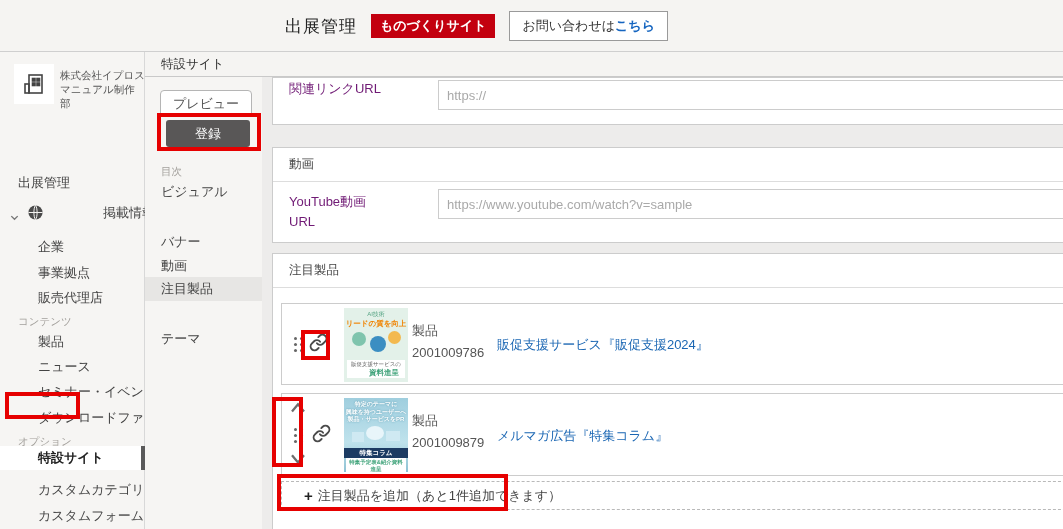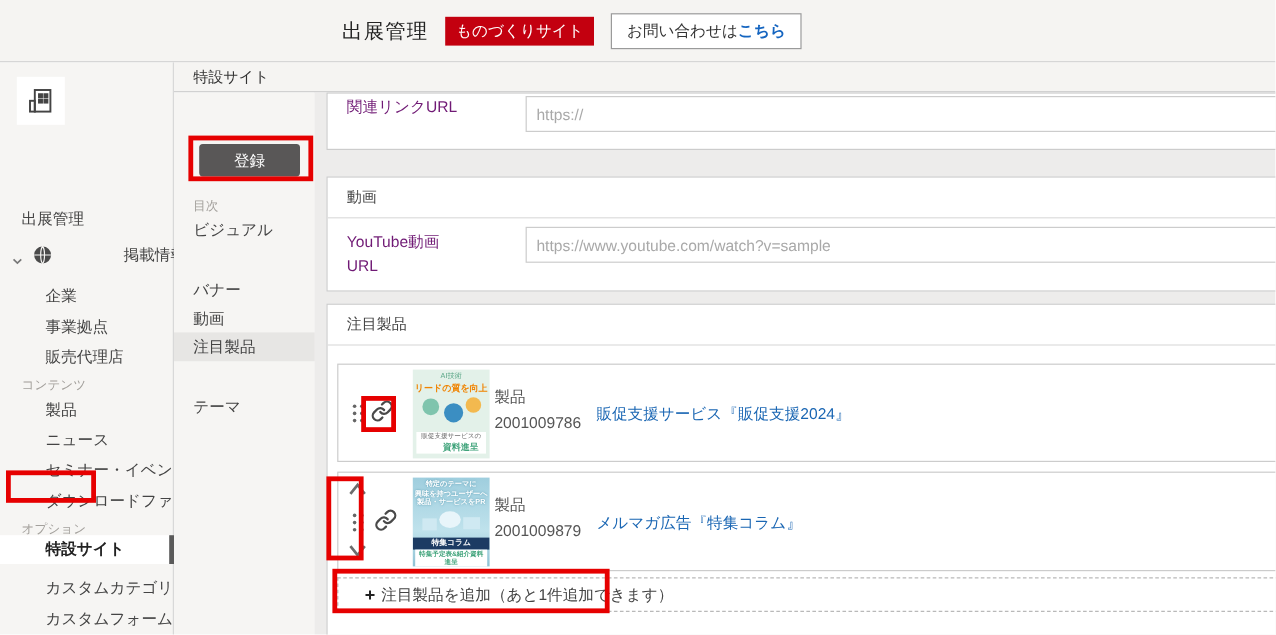--- a/index.html
+++ b/index.html
@@ -5,21 +5,21 @@
   html,body{margin:0;padding:0;background:#fff;}
   .page{position:relative;width:1063px;height:529px;overflow:hidden;
         font-family:"Liberation Sans","DejaVu Sans",sans-serif;color:#444;background:#fff;}
 
   
   .topbar{position:absolute;left:0;top:0;width:1063px;height:52px;background:#f5f4f2;
           border-bottom:1px solid #cfcfcf;box-sizing:border-box;}
   .topbar-center{position:absolute;left:0;top:0;right:110px;height:52px;display:flex;
           align-items:center;justify-content:center;gap:14px;}
   .app-title{font-size:17px;color:#222;letter-spacing:1px;}
-  .badge{background:#c3000f;color:#fff;font-weight:normal;font-size:13px;padding:3px 9px;}
+  .badge{background:#c3000f;color:#fff;font-weight:bold;font-size:13px;padding:3px 9px;}
   .contact-btn{background:#fff;border:1px solid #9a9a9a;font-size:13px;color:#333;
           padding:5px 12px;cursor:pointer;font-family:inherit;}
   .contact-link{color:#1565c0;font-weight:bold;}
 
   
   .sidebar{position:absolute;left:0;top:52px;width:145px;bottom:0;background:#f6f5f3;
           border-right:1px solid #d8d8d8;box-sizing:border-box;}
   .company{position:absolute;left:0;top:10px;width:145px;height:44px;}
   .company-icon{position:absolute;left:14px;top:2px;width:40px;height:40px;background:#fff;
           display:flex;align-items:center;justify-content:center;}
@@ -118,20 +118,24 @@
       <span class="company-icon">
         <svg width="24" height="24" viewBox="0 0 24 24" fill="none" stroke="#444" stroke-width="1.6">
           <rect x="7" y="3" width="13" height="18"></rect>
             <rect x="3" y="12" width="4" height="9"></rect>
           <rect x="10.5" y="6.5" width="2.5" height="2.5" fill="#444"></rect>
             <rect x="15" y="6.5" width="2.5" height="2.5" fill="#444"></rect>
           <rect x="10.5" y="11" width="2.5" height="2.5" fill="#444"></rect>
             <rect x="15" y="11" width="2.5" height="2.5" fill="#444"></rect>
         </svg>
       </span>
+      <span class="company-name">
+        <span>株式会社イプロス</span><br>
+        <span>マニュアル制作部</span>
+      </span>
     </div>
 
     <div class="s-item" style="top:119px;">
       <span class="lbl-near">出展管理</span>
     </div>
 
     <div class="s-item" style="top:149px;">
       <span class="chev">
         <svg width="11" height="11" viewBox="0 0 24 24" fill="none" stroke="#777" stroke-width="3">
             <polyline points="5,9 12,16 19,9"></polyline>
@@ -190,20 +194,21 @@
       <span class="lbl-far">応対</span>
     </div>
 
   </nav>
 
   <div class="titlebar">
     <span>特設サイト</span>
   </div>
 
   <nav class="subsidebar">
+    <button class="preview-btn">プレビュー</button>
     <button class="register-btn">登録</button>
     <div class="toc-label">目次</div>
     <div class="sub-item" style="top:103px;">ビジュアル</div>
     <div class="sub-item" style="top:153px;">バナー</div>
     <div class="sub-item" style="top:177px;">動画</div>
     <div class="sub-item selected" style="top:200px;">注目製品</div>
     <div class="sub-item" style="top:250px;">テーマ</div>
   </nav>
 
   <main class="content">

